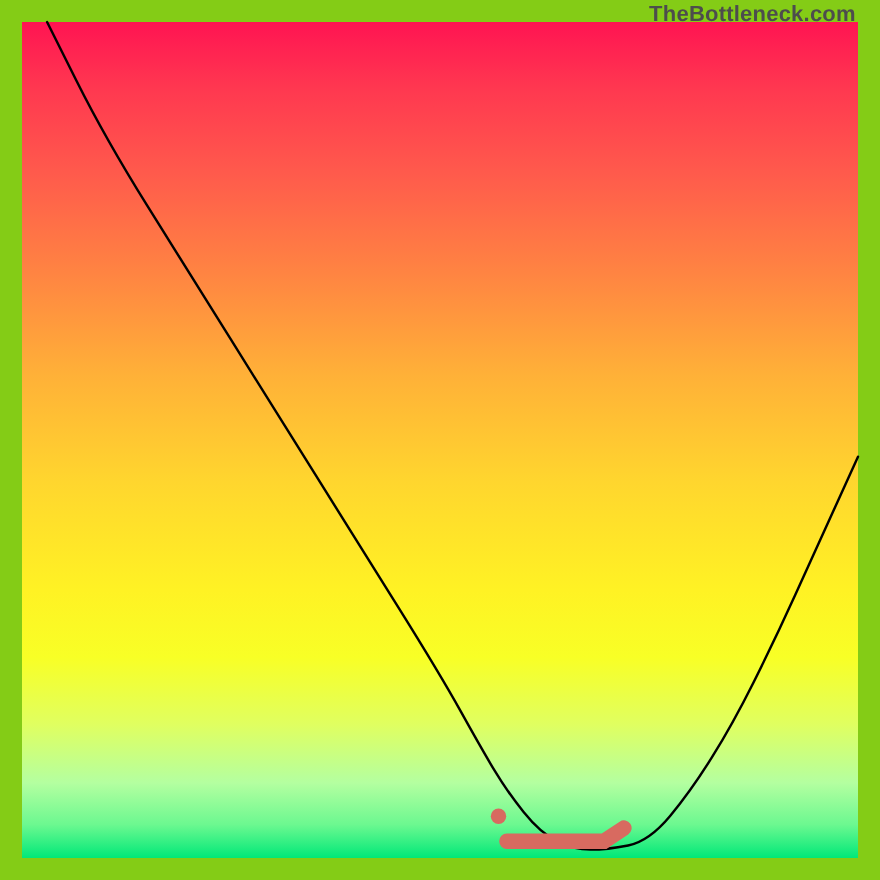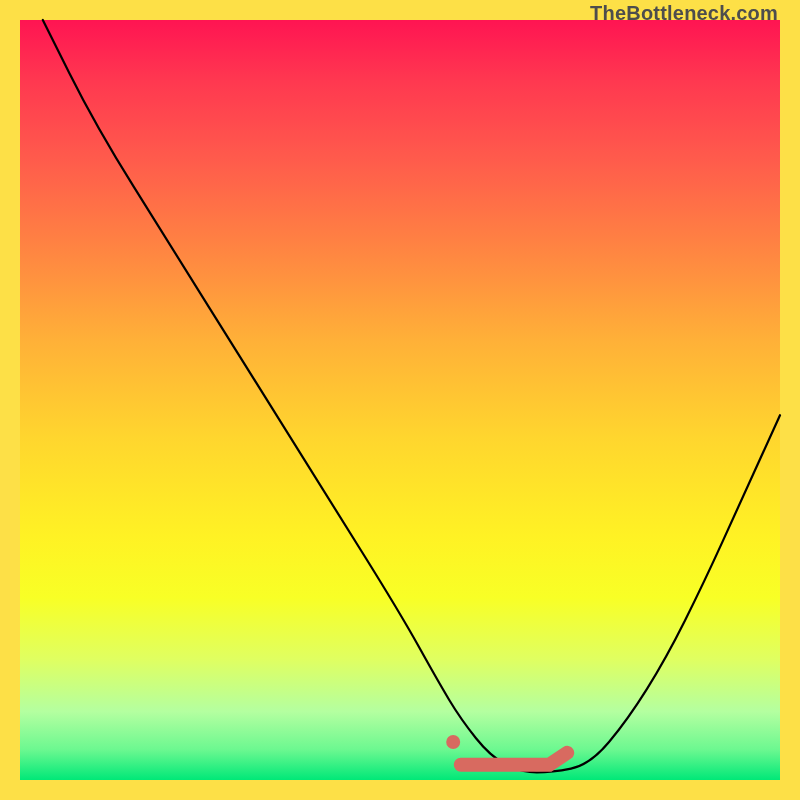--- a/index.html
+++ b/index.html
@@ -1,21 +1,21 @@
 <!DOCTYPE html>
 <html><head>
 <meta charset="utf-8">
 <style>
   * { margin: 0; padding: 0; box-sizing: border-box; }
   html, body { width: 800px; height: 800px; overflow: hidden; background: #fff; }
   .frame {
     position: relative;
     width: 800px;
     height: 800px;
-    background: #fde047;
+    background: #84cc16;
   }
   .plot-area {
     position: absolute;
     left: 20px;
     top: 20px;
     width: 760px;
     height: 760px;
     background: linear-gradient(to bottom,
       #ff1452 0%,
       #ff3850 8%,

